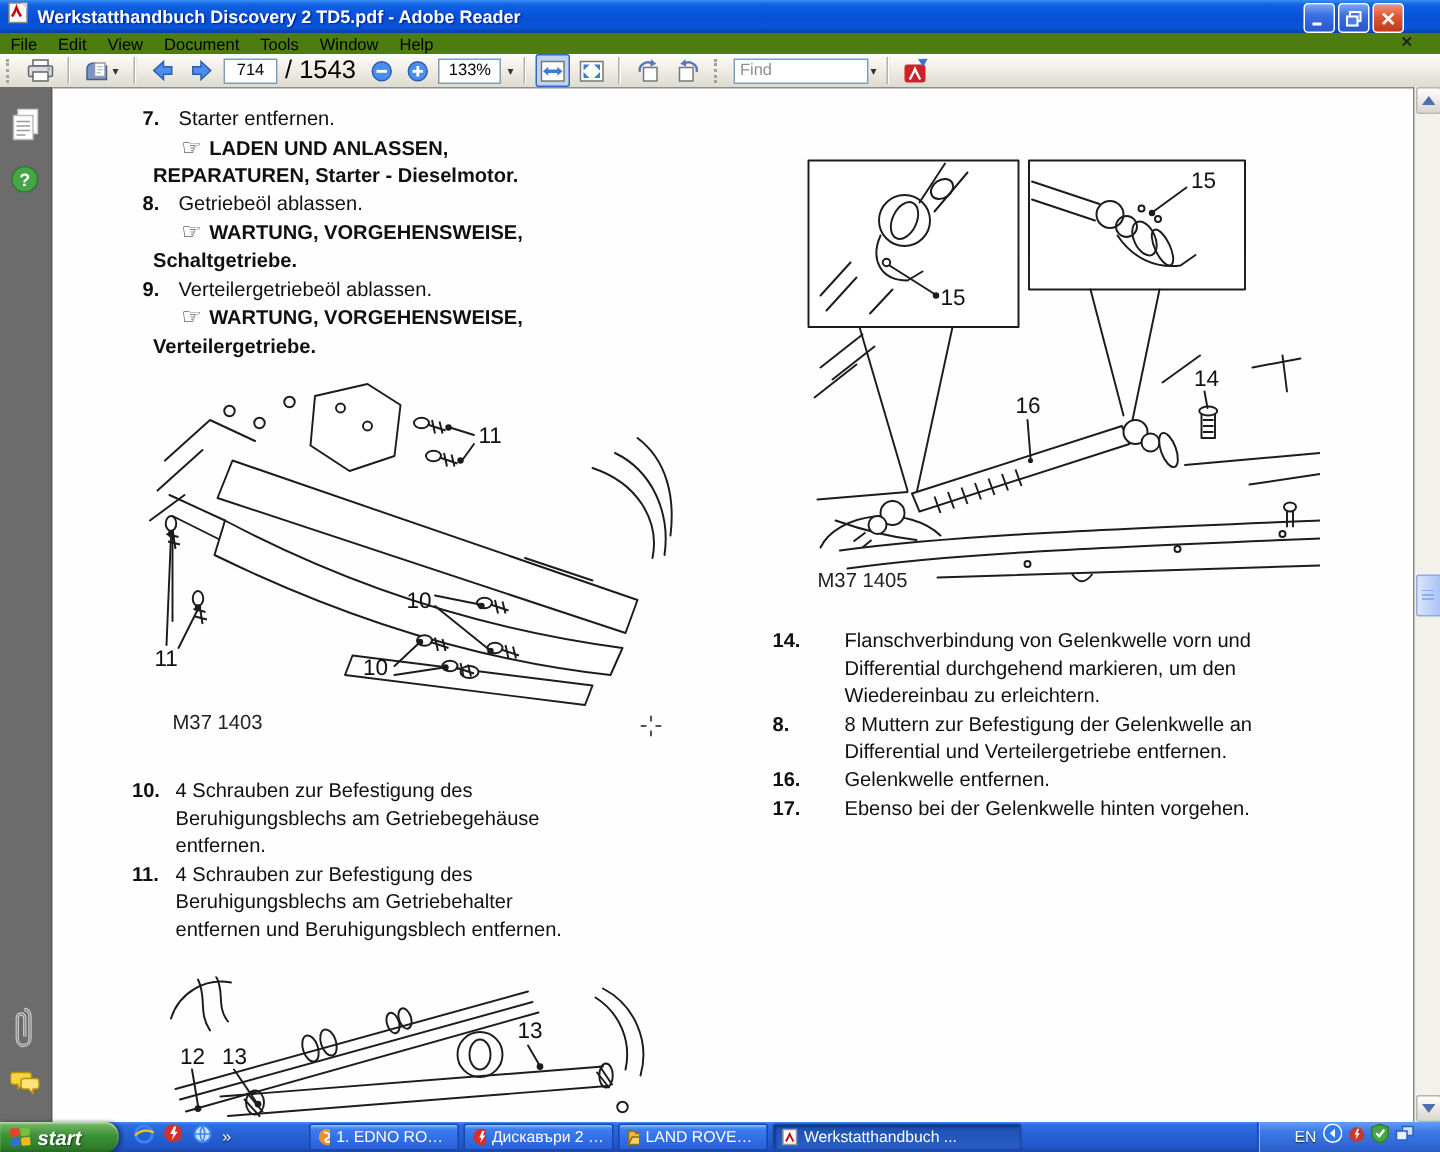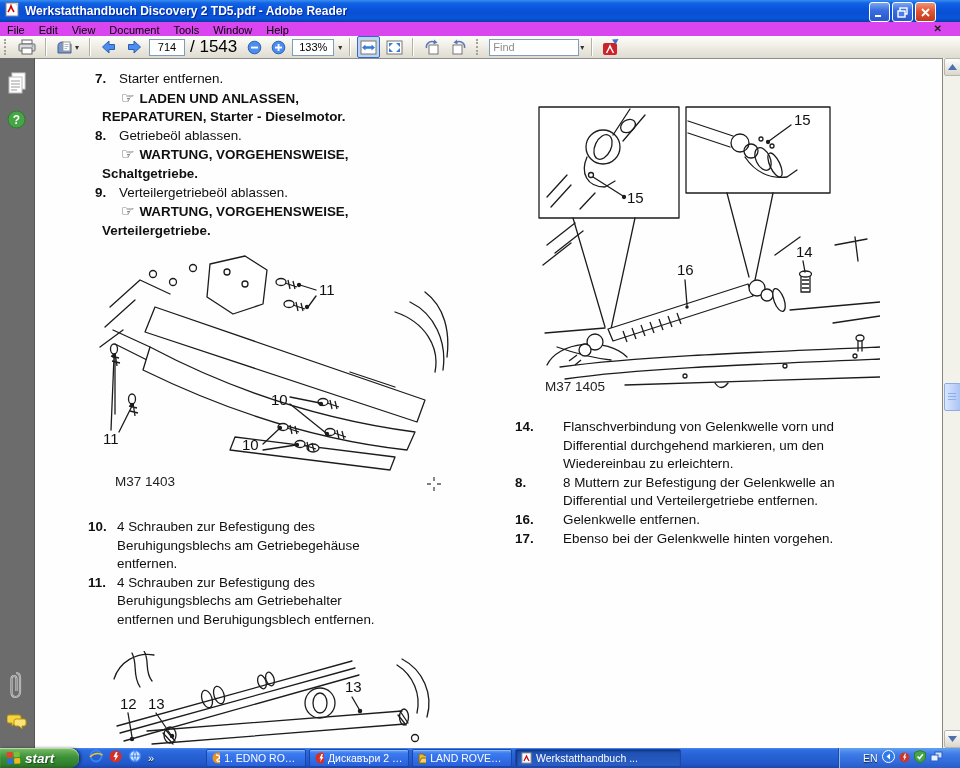--- a/index.html
+++ b/index.html
@@ -9,21 +9,21 @@
   .titlebar{position:absolute;left:0;top:0;width:960px;height:22px;
     background:linear-gradient(180deg,#388eef 0%,#1263e4 14%,#0a55dd 38%,#0850d2 60%,#0a55dd 82%,#0640a8 100%);
     display:flex;align-items:center;}
   .titlebar .appico{margin:0 5px 0 5px;flex:0 0 auto;}
   .titletext{color:#fff;font-weight:bold;font-size:12px;text-shadow:1px 1px 1px #00239c;white-space:nowrap;}
   .winbtns{position:absolute;right:24px;top:2px;display:flex;gap:2px;}
   .wb{width:19px;height:18px;border:1px solid #fff;border-radius:3px;display:flex;align-items:center;justify-content:center;}
   .wb.min,.wb.res{background:linear-gradient(180deg,#7ba6f2 0%,#3a6fe0 40%,#2a5bd0 90%);}
   .wb.close{background:linear-gradient(180deg,#f1927a 0%,#e0572f 45%,#c33c1e 95%);}
   
-  .menubar{position:absolute;left:0;top:22px;width:960px;height:13px;background:#d946ef;
+  .menubar{position:absolute;left:0;top:22px;width:960px;height:13px;background:#4d7c0f;
     border-bottom:1px solid #d8d4c8;display:flex;align-items:center;font-size:11px;color:#000;padding-top:1px;}
   .menuitem{padding:0 7px;}
   .menubar-x{position:absolute;right:18px;top:0;font-size:10px;font-weight:bold;color:#222;line-height:13px;}
   
   .toolbar{position:absolute;left:0;top:36px;width:960px;height:22px;
     background:linear-gradient(180deg,#fdfdfb 0%,#f0eee6 45%,#dedbd0 100%);
     border-bottom:1px solid #94917f;display:flex;align-items:center;gap:3px;padding-left:2px;}
   .grip{width:4px;height:16px;border-left:2px dotted #a5a295;margin:0 2px;}
   .sep{width:1px;height:18px;background:#b4b1a4;border-right:1px solid #fff;margin:0 3px;}
   .tbtn{height:20px;display:flex;align-items:center;justify-content:center;padding:0 2px;border:1px solid transparent;border-radius:2px;}

